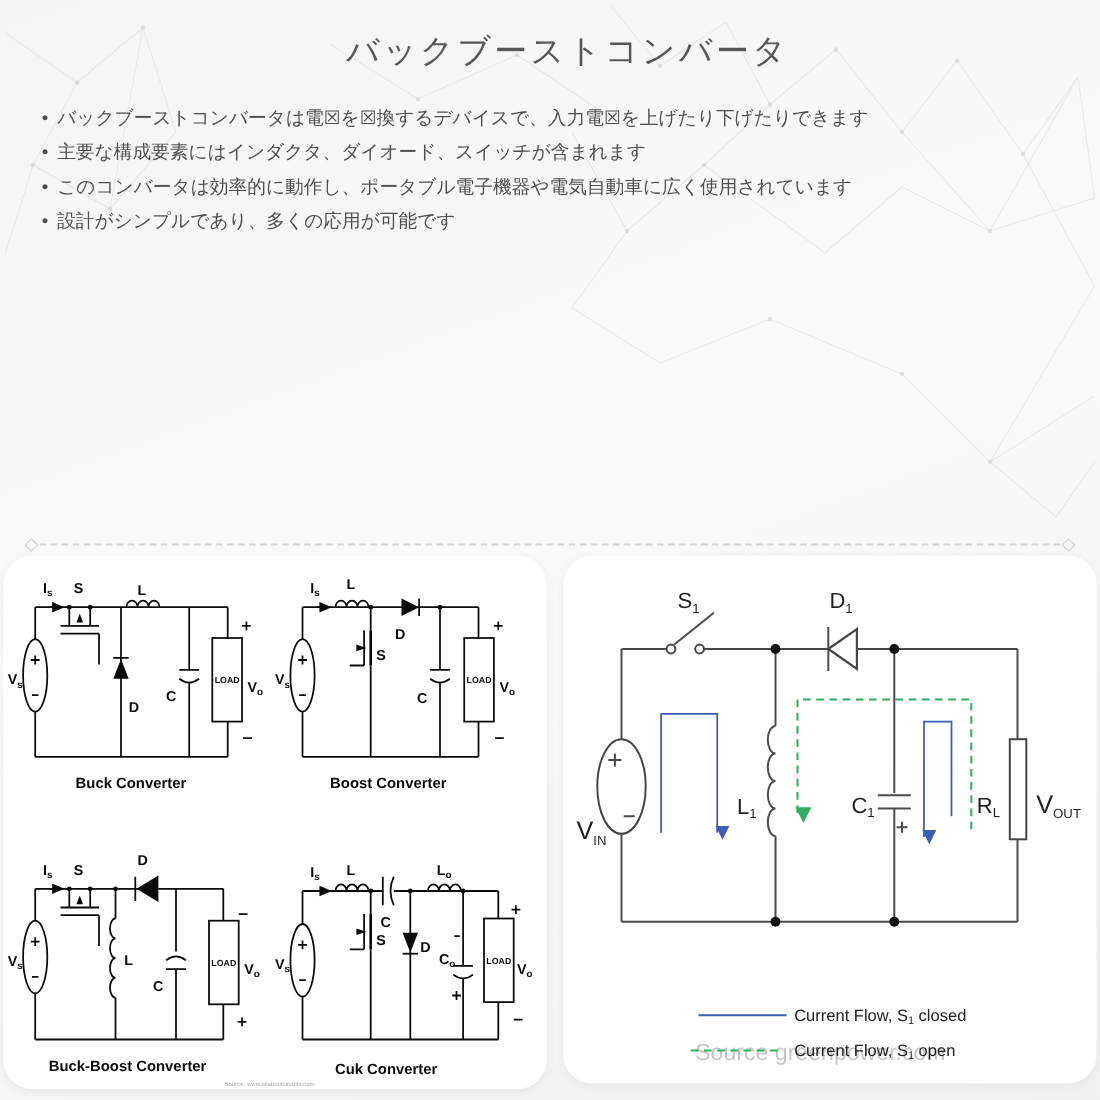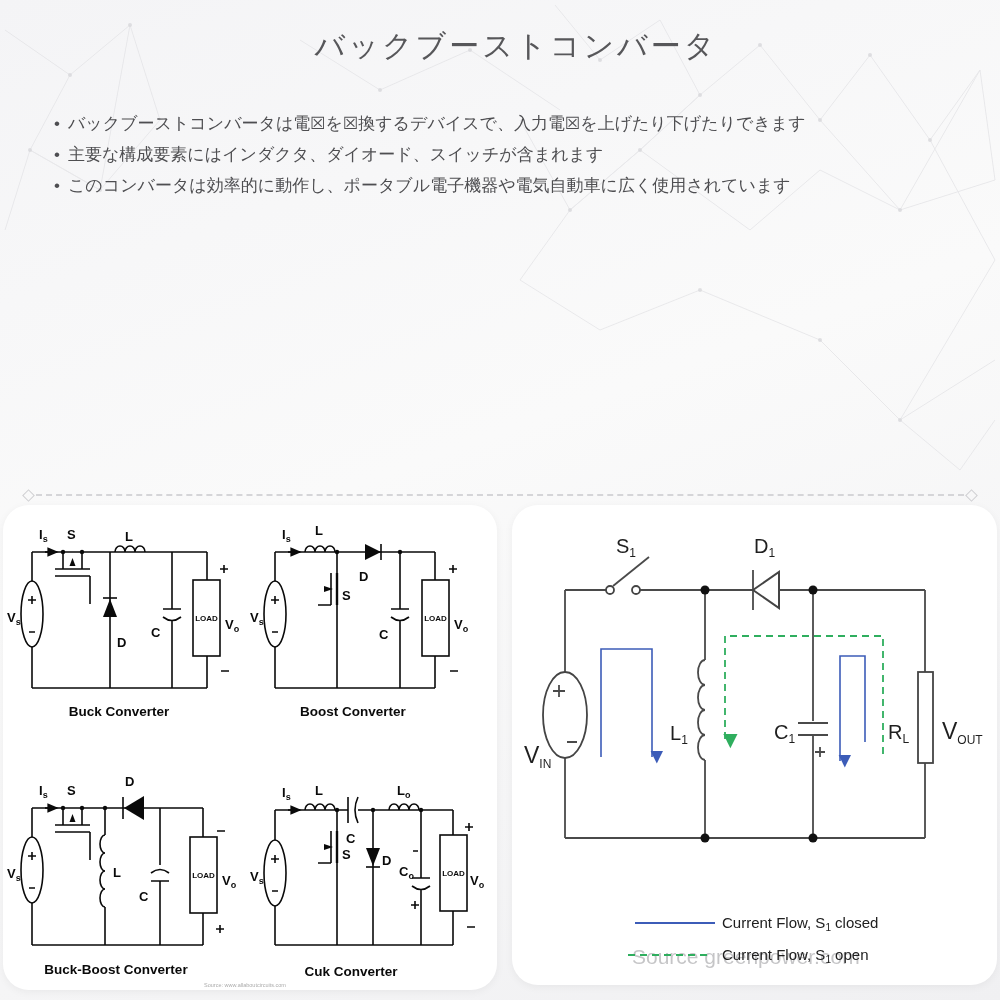--- a/index.html
+++ b/index.html
@@ -6,21 +6,21 @@
   body{
     width:1000px;height:1000px;position:relative;overflow:hidden;
     background:linear-gradient(160deg,#f4f4f6 0%,#fafafa 45%,#f0f0f2 100%);
     font-family:"Liberation Sans","DejaVu Sans",sans-serif;
   }
   .bg-svg{position:absolute;inset:0;pointer-events:none;}
   .title{
     position:absolute;top:26px;left:0;width:100%;text-align:center;
     font-size:30px;color:#57575a;letter-spacing:3px;font-weight:400;padding-left:16px;
   }
-  .bullets{position:absolute;top:92px;left:38px;right:20px;margin:16px;padding:0;list-style:none;}
+  .bullets{position:absolute;top:92px;left:38px;right:20px;margin:0;padding:0;list-style:none;}
   .bullets li{
     font-size:17px;color:#4e4e51;line-height:31px;white-space:nowrap;overflow:hidden;
   }
   .bullets li::before{content:"\2022";margin-right:8px;color:#4e4e51;}
   .divider{position:absolute;top:494px;left:36px;right:36px;border-top:2px dashed #d5d5d8;}
   .divider .dmark{
     position:absolute;top:-5px;width:7px;height:7px;border:1px solid #cfcfd2;
     transform:rotate(45deg);background:transparent;
   }
   .divider .dmark.left{left:-12px;} .divider .dmark.right{right:-12px;}
@@ -88,20 +88,21 @@
       <circle cx="700" cy="290" r="2"></circle>
   </g>
 </svg>
 
 <div class="title">バックブーストコンバータ</div>
 
 <ul class="bullets">
   <li>バックブーストコンバータは電☒を☒換するデバイスで、入力電☒を上げたり下げたりできます</li>
   <li>主要な構成要素にはインダクタ、ダイオード、スイッチが含まれます</li>
   <li>このコンバータは効率的に動作し、ポータブル電子機器や電気自動車に広く使用されています</li>
+  <li>設計がシンプルであり、多くの応用が可能です</li>
 </ul>
 
 <div class="divider">
   <span class="dmark left"></span>
   <span class="dmark right"></span>
 </div>
 
 <div class="card" id="card-left">
 <svg width="494" height="485" viewBox="0 0 494 485">
   <defs>

